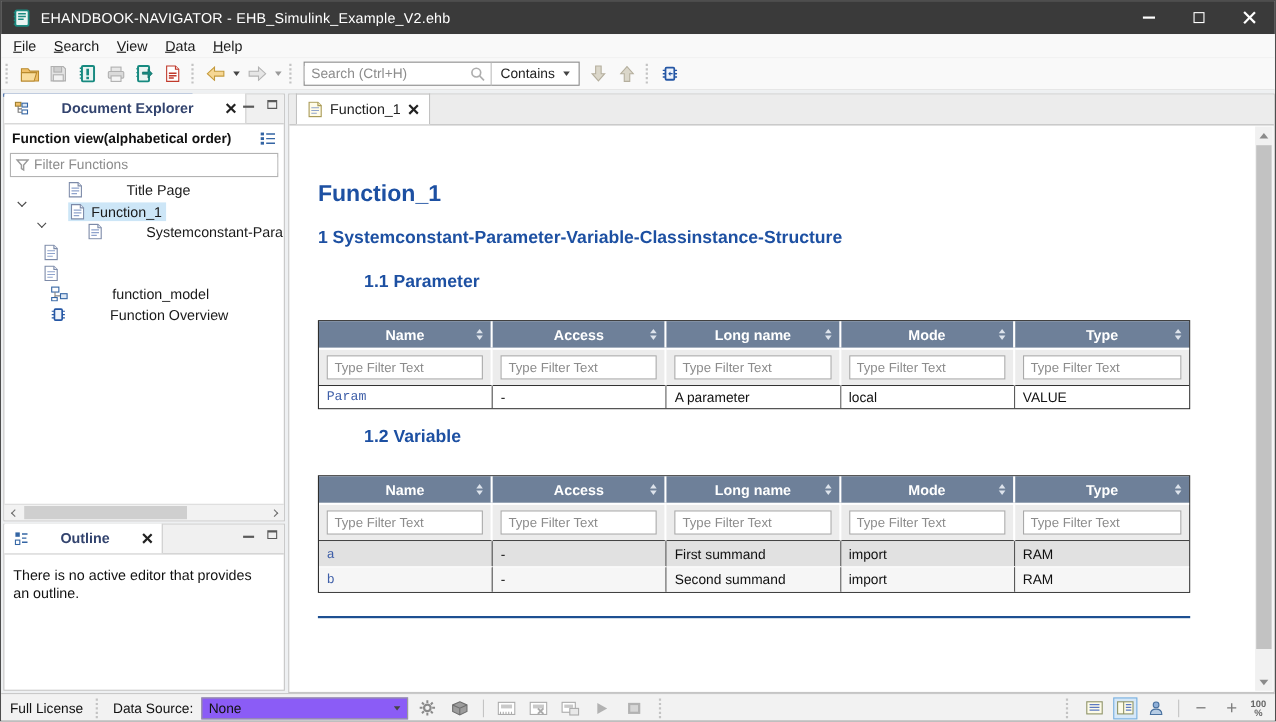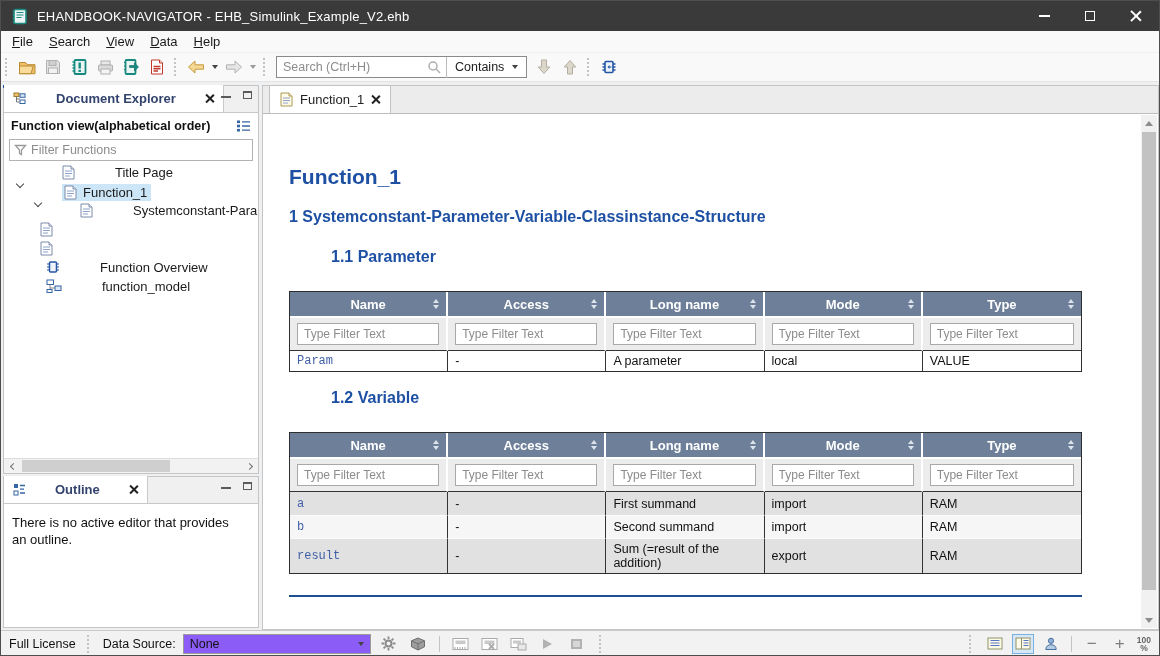--- a/index.html
+++ b/index.html
@@ -343,38 +343,38 @@
               <svg width="13" height="15" viewBox="0 0 13 15">
                 <path d="M1 1h8l3 3v10H1z" fill="#fff" stroke="#7c8aa8"></path>
                 <path d="M9 1v3h3" fill="#e8edf6" stroke="#7c8aa8"></path>
                 <path d="M3 6h7M3 8.5h7M3 11h5" stroke="#8fa3cc"></path>
               </svg>
             </span>
           <span class="tlabel">Variable</span>
         </div>
         <div class="trow ind1b">
           <span class="ticon">
-              <svg width="14" height="14" viewBox="0 0 14 14">
-                <rect x="3.5" y="2" width="7" height="10" rx="1" fill="#eef3fb" stroke="#2456a4" stroke-width="1.5"></rect>
-                <path d="M3.5 4H1M3.5 7H1M3.5 10H1M13 4h-2.5M13 7h-2.5M13 10h-2.5" stroke="#2456a4"></path>
-              </svg>
-            </span>
-          <span class="tlabel">Function Overview</span>
-        </div>
-        <div class="trow ind1b">
-          <span class="ticon">
               <svg width="16" height="14" viewBox="0 0 16 14">
                 <rect x="1" y="1" width="6.5" height="4.5" fill="#fff" stroke="#3465a4"></rect>
                 <path d="M4 5.5V9h5" stroke="#888" fill="none"></path>
                 <rect x="9" y="7" width="6" height="4.5" fill="#dce8f6" stroke="#3465a4"></rect>
                 <path d="M4 9v3" stroke="#888"></path>
                 <rect x="1" y="10.5" width="5" height="3" fill="#fff" stroke="#3465a4"></rect>
               </svg>
             </span>
           <span class="tlabel">function_model</span>
+        </div>
+        <div class="trow ind1b">
+          <span class="ticon">
+              <svg width="14" height="14" viewBox="0 0 14 14">
+                <rect x="3.5" y="2" width="7" height="10" rx="1" fill="#eef3fb" stroke="#2456a4" stroke-width="1.5"></rect>
+                <path d="M3.5 4H1M3.5 7H1M3.5 10H1M13 4h-2.5M13 7h-2.5M13 10h-2.5" stroke="#2456a4"></path>
+              </svg>
+            </span>
+          <span class="tlabel">Function Overview</span>
         </div>
       </div>
       <div class="hscroll">
         <div class="hs-btn">
             <span class="arrow-l"></span>
           </div>
         <div class="hs-track">
             <div class="hs-thumb"></div>
           </div>
         <div class="hs-btn">
@@ -501,27 +501,20 @@
             <td>import</td>
             <td>RAM</td>
           </tr>
           <tr class="drow">
             <td class="mono">b</td>
             <td>-</td>
             <td>Second summand</td>
             <td>import</td>
             <td>RAM</td>
           </tr>
-          <tr class="drow tall">
-            <td class="mono">result</td>
-            <td>-</td>
-            <td>Sum (=result of the addition)</td>
-            <td>export</td>
-            <td>RAM</td>
-          </tr>
         </tbody>
           </table>
 
         <div class="bluerule"></div>
       </div>
 
       <div class="doc-scroll">
         <div class="vs-btn">
             <span class="tri-up"></span>
           </div>

